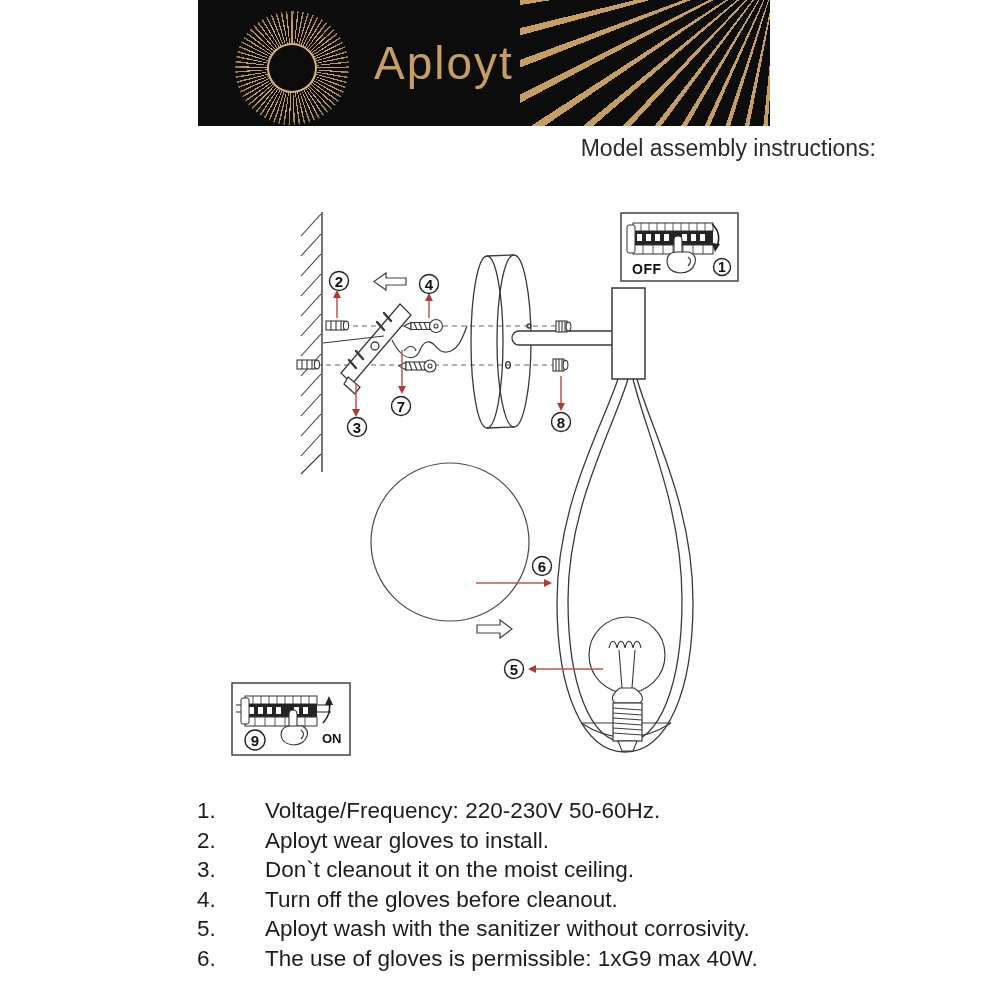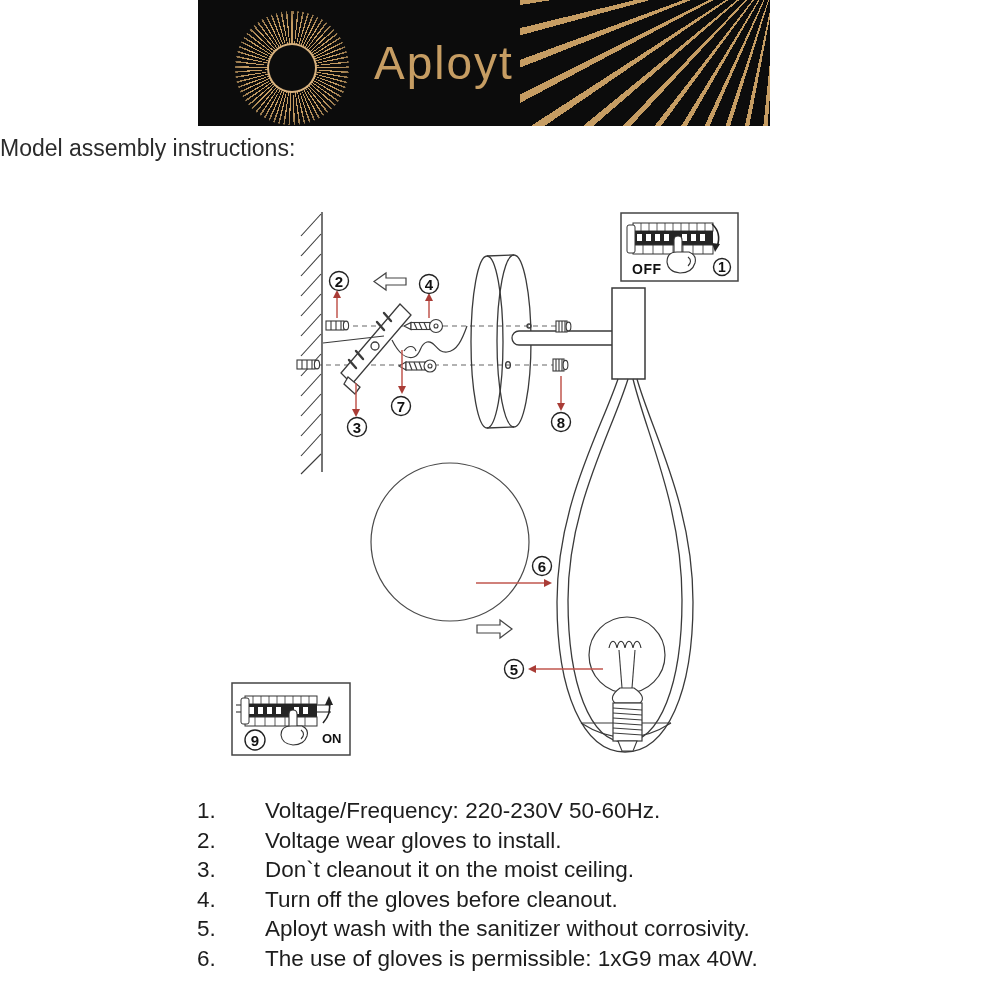--- a/index.html
+++ b/index.html
@@ -26,21 +26,21 @@
   }
   .wordmark{
     position:absolute;left:176px;top:40px;font-size:46px;line-height:46px;
     font-weight:400;color:#c69d63;letter-spacing:2px;
   }
   .fan{
     position:absolute;right:0;top:0;width:250px;height:126px;
     background:repeating-conic-gradient(from 178deg at 104% -28%,#c69d63 0deg 1.5deg,rgba(0,0,0,0) 1.5deg 6.4deg);
   }
   
-  .title-block{position:absolute;left:0;top:134px;width:876px;text-align:left;}
+  .title-block{position:absolute;left:0;top:134px;width:876px;text-align:right;}
   .title-line{font-size:23px;line-height:29px;color:#2b2b2b;font-weight:400;}
   
   svg.diagram{position:absolute;left:0;top:0;}
   
   .inst-list{position:absolute;left:185px;top:796px;width:720px;}
   .inst-row{display:flex;font-size:22.5px;line-height:29.5px;color:#1d1d1d;}
   .inst-num{width:48px;text-align:left;padding-left:12px;flex:none;}
   .inst-text{flex:1;margin-left:20px;}
 </style>
 </head>
@@ -354,21 +354,21 @@
   </g>
 </svg>
 
 <div class="inst-list">
   <div class="inst-row">
     <span class="inst-num">1.</span>
     <span class="inst-text">Voltage/Frequency: 220-230V 50-60Hz.</span>
   </div>
   <div class="inst-row">
     <span class="inst-num">2.</span>
-    <span class="inst-text">Voltage wear gloves to install.</span>
+    <span class="inst-text">Aployt wear gloves to install.</span>
   </div>
   <div class="inst-row">
     <span class="inst-num">3.</span>
     <span class="inst-text">Don`t cleanout it on the moist ceiling.</span>
   </div>
   <div class="inst-row">
     <span class="inst-num">4.</span>
     <span class="inst-text">Turn off the gloves before cleanout.</span>
   </div>
   <div class="inst-row">

